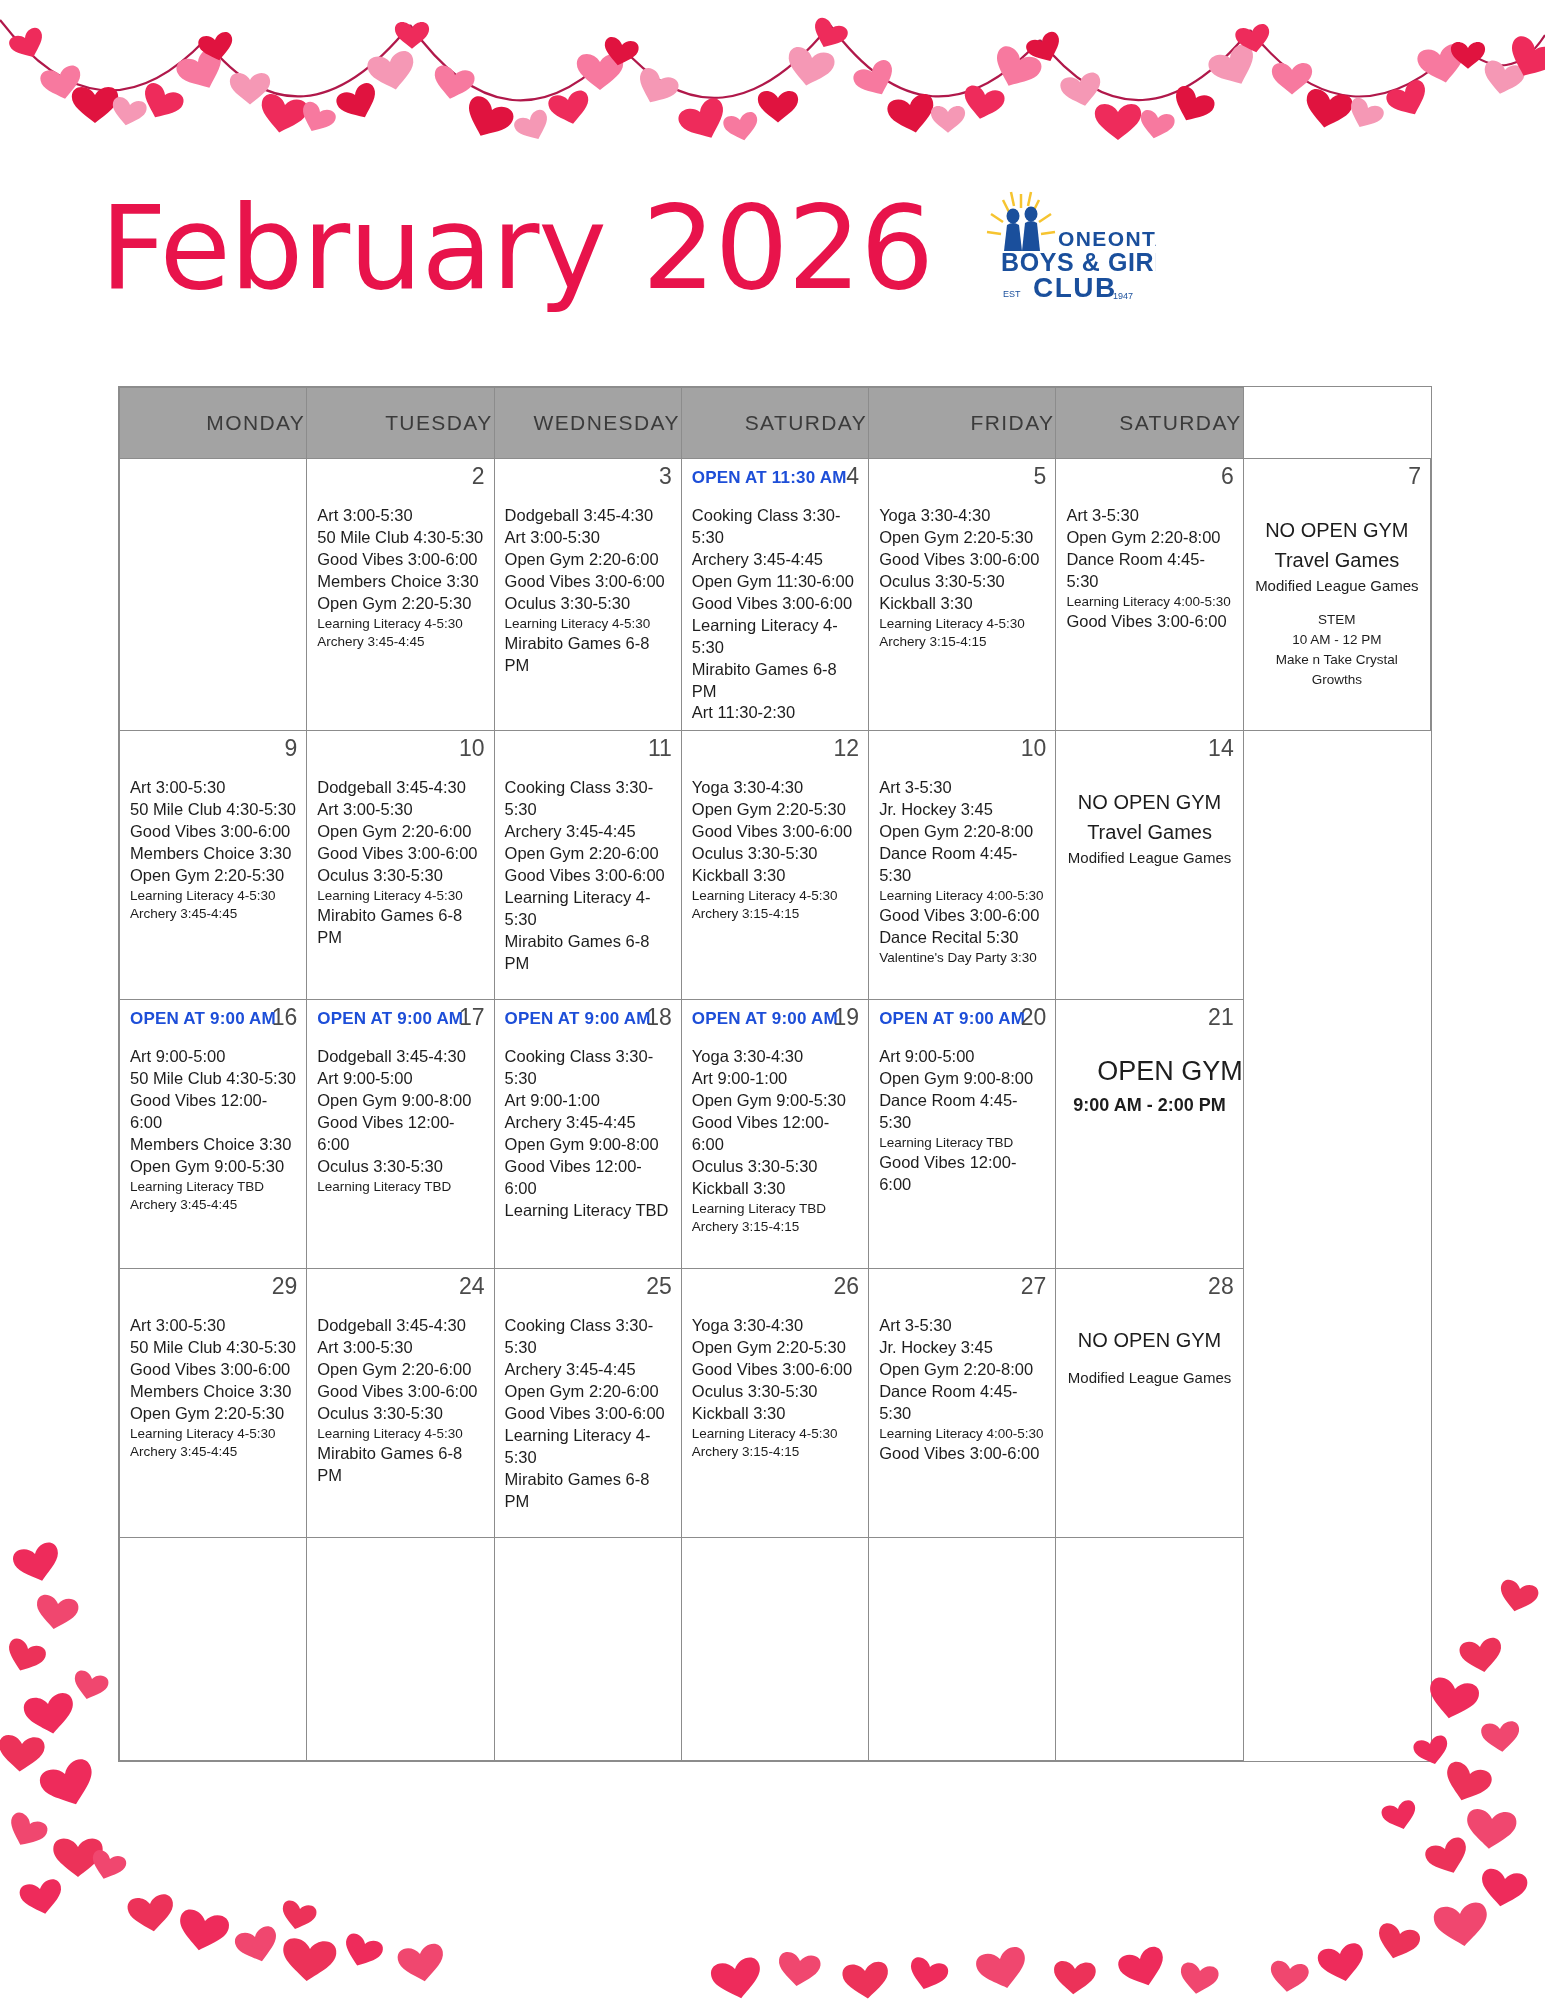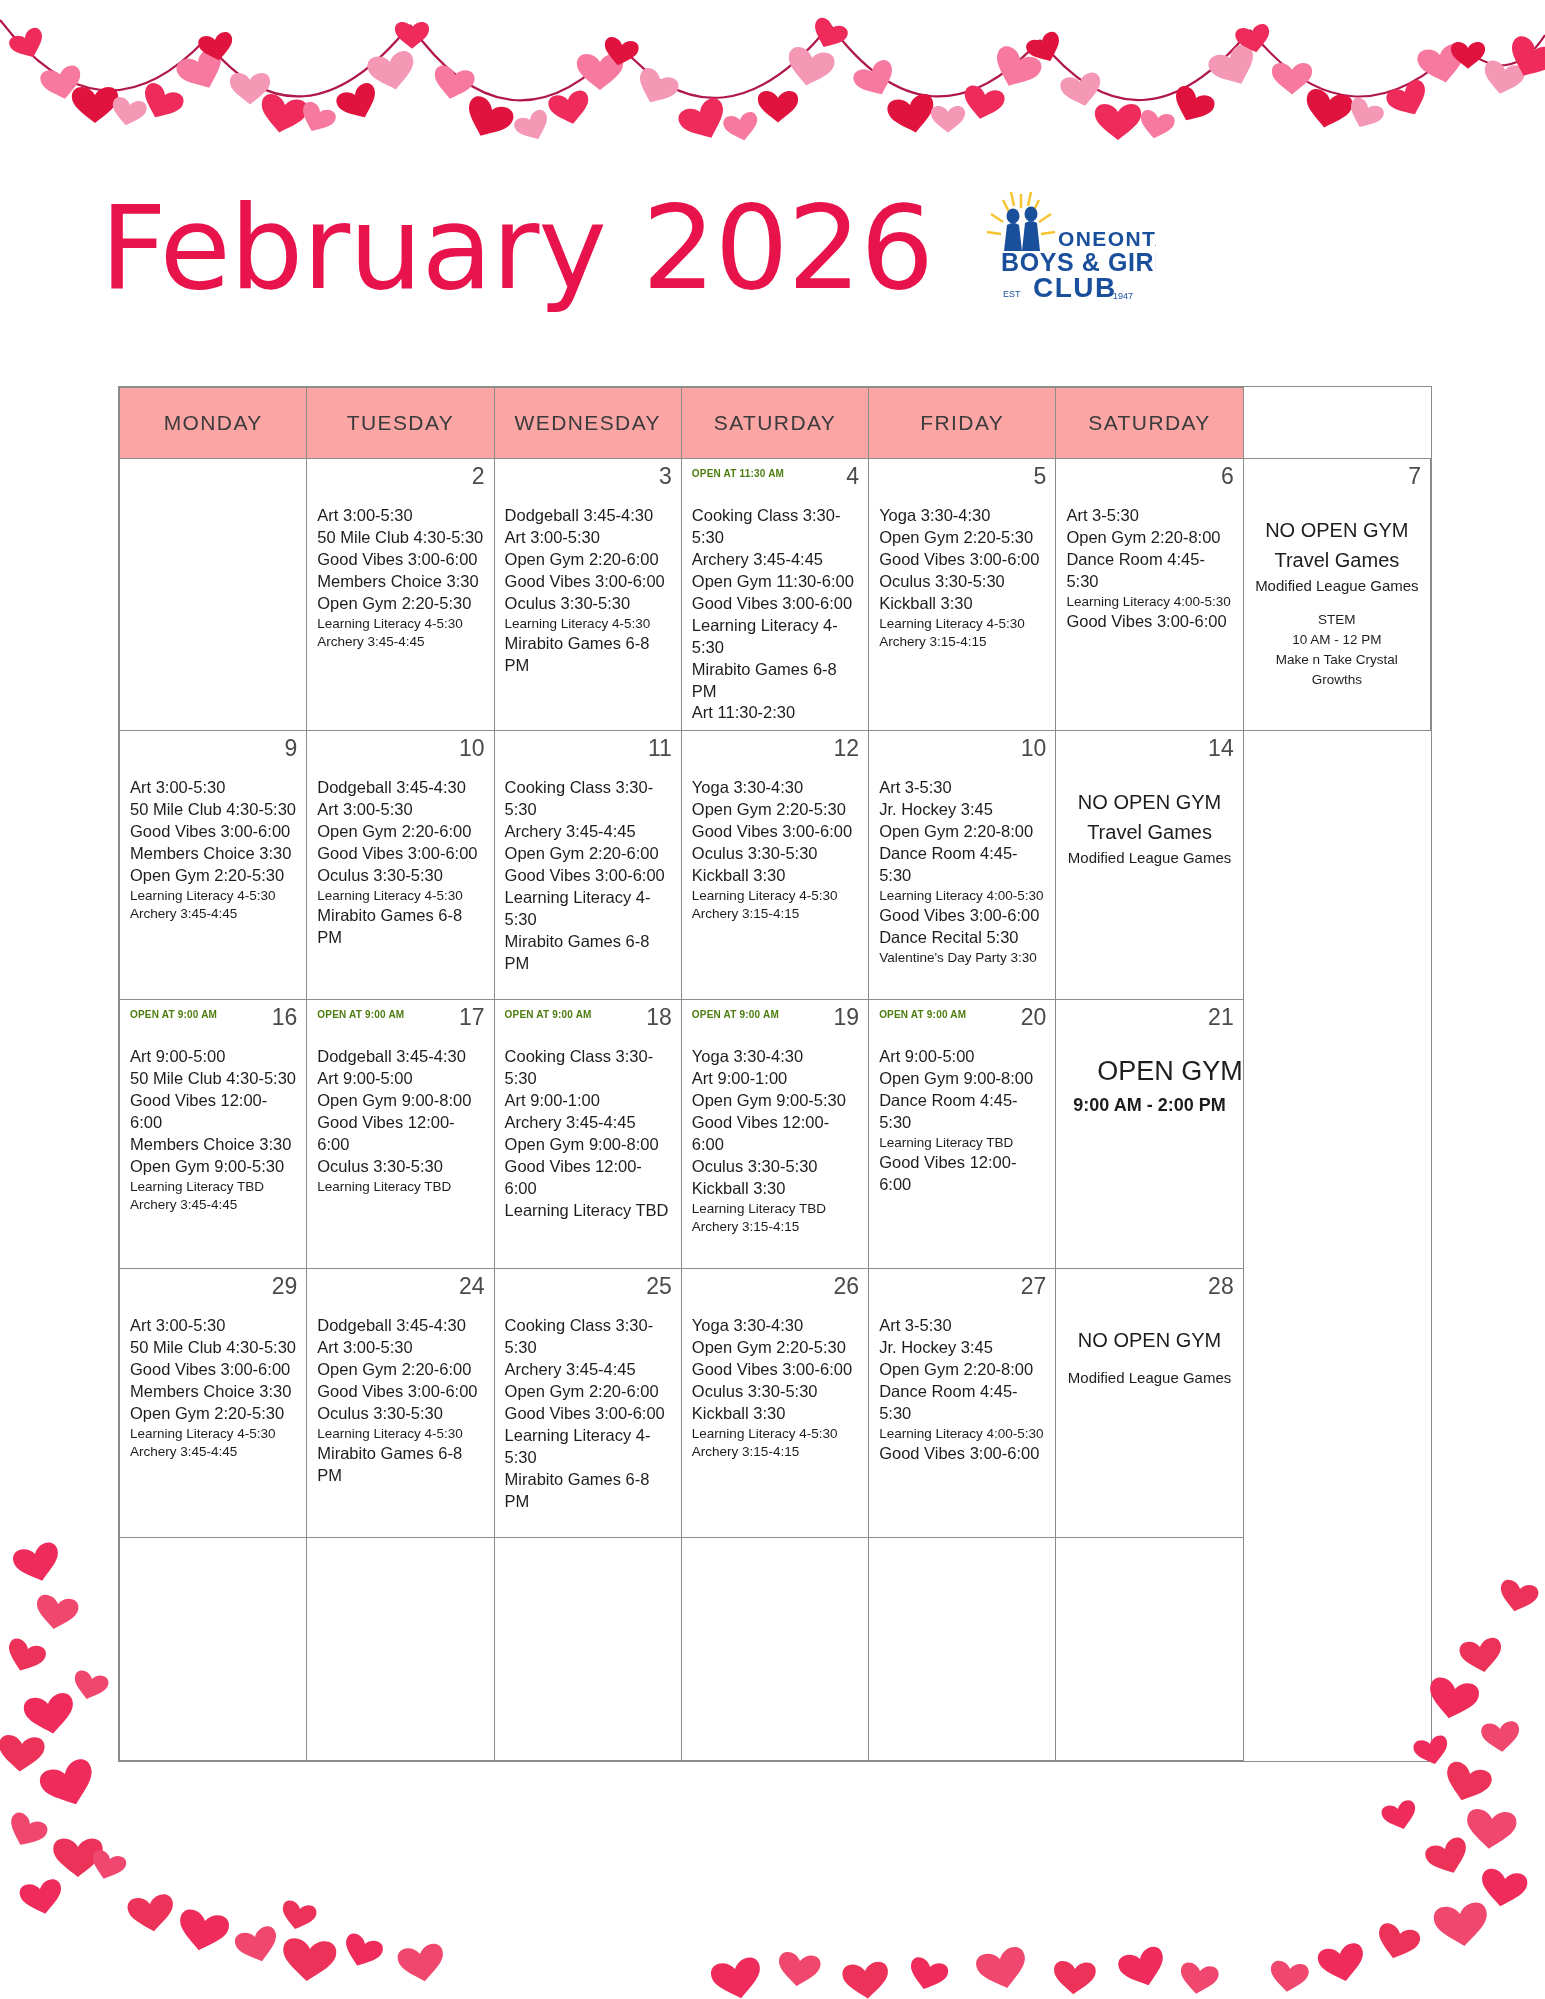--- a/index.html
+++ b/index.html
@@ -40,38 +40,39 @@
   }
   table{border-collapse:collapse;width:100%;table-layout:fixed;}
   th{
     border:1px solid #8c8c8c;
     font-weight:400;
     font-size:21px;
     letter-spacing:1.4px;
     color:#3b3b3b;
     height:68px;
     vertical-align:middle;
-    background:#fca5a5;
+    background:#a3a3a3;
+    text-align:right;
   }
   td{
     border:1px solid #8c8c8c;
     vertical-align:top;
     background:#fff;
     padding:0;
     height:268px;
     position:relative;
   }
   .daynum{
     position:absolute;top:4px;right:9px;
     font-size:23px;color:#4a4a4a;
     font-family:"Liberation Sans",sans-serif;
   }
   .opentag{
     position:absolute;top:9px;left:10px;
-    font-size:10px;font-weight:bold;color:#4d7c0f;
+    font-size:17px;font-weight:bold;color:#1d4ed8;
     letter-spacing:.2px;
   }
   .cell-body{
     padding:46px 10px 6px 10px;
   }
   .ev{font-size:16.5px;line-height:1.33;color:#1d1d1d;}
   .ev.sm{font-size:13.5px;line-height:1.33;}
   .center-block{
     text-align:center;padding-top:56px;
   }

